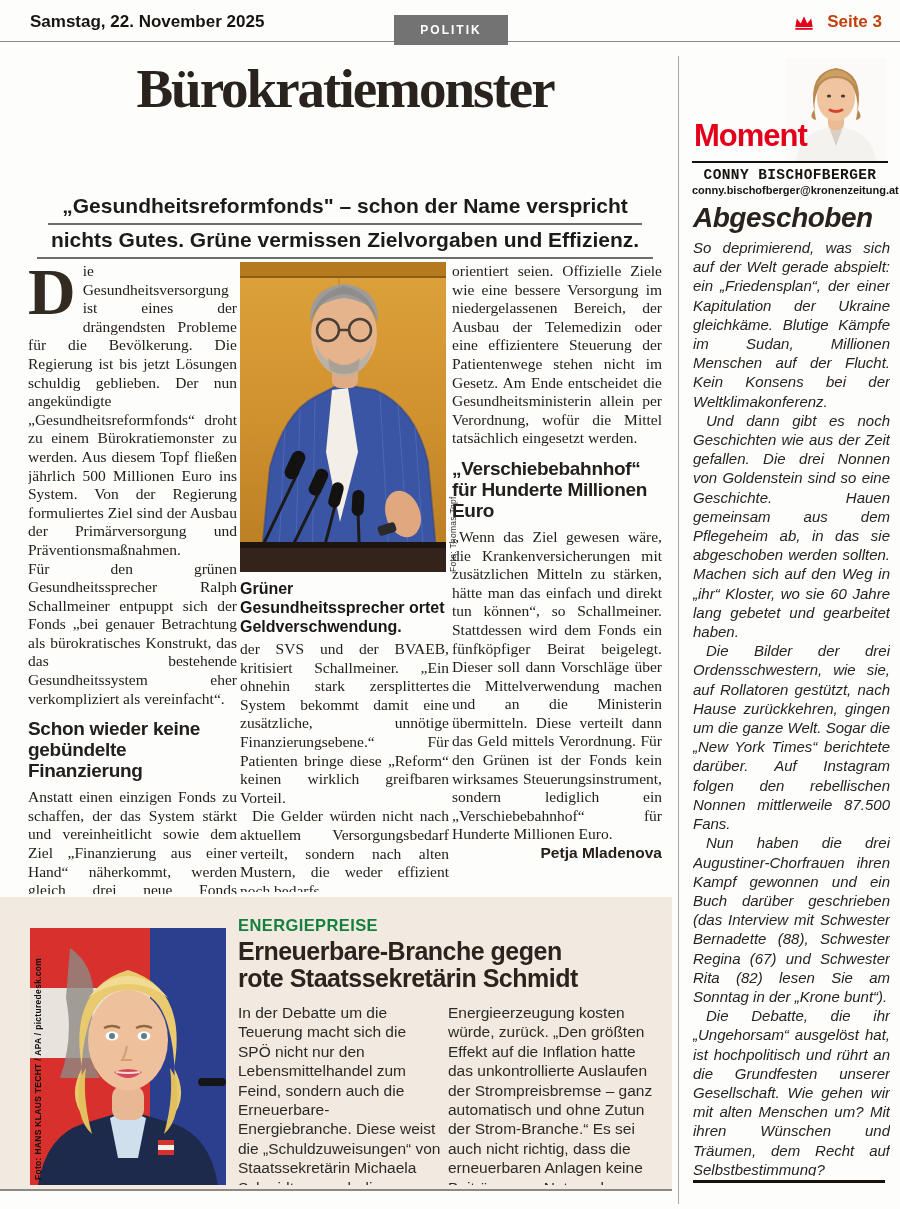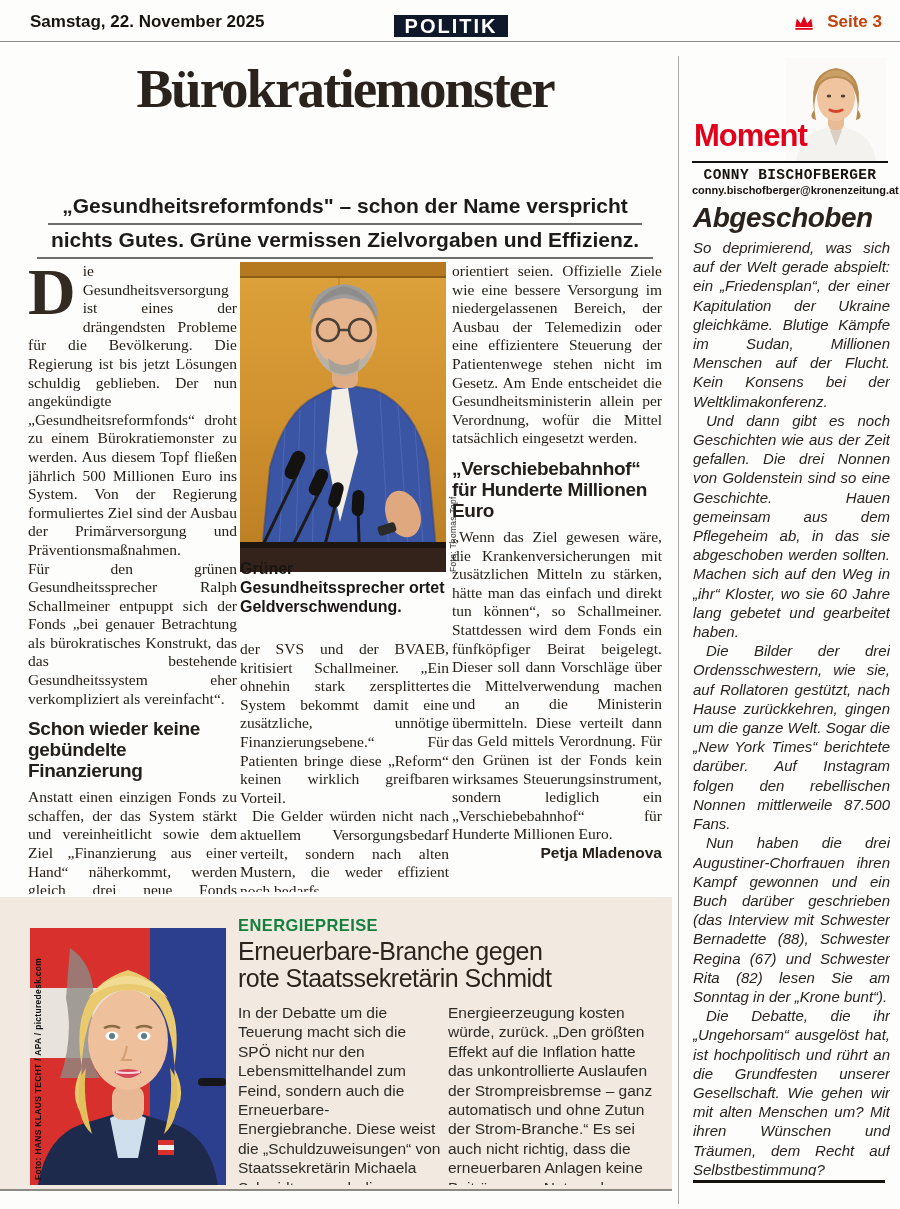--- a/index.html
+++ b/index.html
@@ -3,22 +3,22 @@
 <meta charset="utf-8">
 <style>
   html,body{margin:0;padding:0;}
   body{width:900px;height:1209px;position:relative;background:#fdfdfc;overflow:hidden;
        font-family:"Liberation Sans",sans-serif;color:#231f1c;}
   .abs{position:absolute;}
 
   
   .date{left:30px;top:12px;font-size:17px;font-weight:bold;color:#17130f;}
   .hairline{left:0;top:41px;width:900px;height:1px;background:#8a8a88;}
-  .politik-box{left:394px;top:15px;width:114px;height:22px;background:#0f172a;color:#fff;
-     display:flex;align-items:center;justify-content:center;font-weight:bold;font-size:20px;
+  .politik-box{left:394px;top:15px;width:114px;height:30px;background:#737373;color:#fff;
+     display:flex;align-items:center;justify-content:center;font-weight:bold;font-size:12px;
      letter-spacing:2px;}
   .pageno{right:18px;top:12px;display:flex;align-items:center;gap:13px;font-size:17px;
      font-weight:bold;color:#c2410c;}
 
   
   .headline{left:28px;top:58px;width:634px;text-align:center;color:#2a221c;
      font-weight:bold;font-size:55px;line-height:62px;letter-spacing:-2px;font-family:Liberation Serif, serif;}
   .deck{left:28px;top:194px;width:634px;text-align:center;font-size:21px;font-weight:bold;color:#1d1b18;}
   .deck .dline{display:inline-block;border-bottom:2px solid #6e6e6c;padding:0 14px 5px 14px;margin-bottom:3px;}
 
@@ -28,21 +28,21 @@
   .serifcol p{margin:0 0 0 0;}
   .col1{left:28px;top:262px;width:209px;height:632px;overflow:hidden;}
   .dropcap{float:left;font-family:"Liberation Serif",serif;font-weight:bold;font-size:66px;
      line-height:56px;color:#332a22;margin:2px 7px 0 0;}
   .colsub{font-family:"Liberation Sans",sans-serif;font-weight:bold;font-size:19px;line-height:21px;
      letter-spacing:-0.3px;color:#23201c;text-align:left;margin:10px 0 7px 0 !important;}
   .mainphoto{left:240px;top:262px;width:206px;height:310px;}
   .vcredit{writing-mode:vertical-rl;transform:rotate(180deg);font-size:8.5px;color:#333;
      letter-spacing:0.3px;}
   .credit-main{left:448px;top:262px;height:310px;}
-  .caption{left:240px;top:559px;width:208px;font-weight:bold;font-size:16px;line-height:19px;color:#191613;}
+  .caption{left:240px;top:579px;width:208px;font-weight:bold;font-size:16px;line-height:19px;color:#191613;}
   .col2{left:240px;top:640px;width:209px;height:252px;overflow:hidden;}
   .col2 p.ind, .col3 p.ind{text-indent:12px;}
   .col3{left:452px;top:262px;width:210px;height:632px;overflow:hidden;}
   .byline{text-align:right;font-family:"Liberation Sans",sans-serif;font-weight:bold;font-size:15.5px;}
 
   
   .vdivider{left:678px;top:56px;width:1px;height:1148px;background:#a9a7a3;}
   .portrait{left:786px;top:58px;width:100px;height:103px;}
   .moment{left:694px;top:118px;font-size:31px;font-weight:bold;letter-spacing:-1px;color:#e2001a;}
   .sb-rule{left:692px;top:161px;width:196px;height:2px;background:#111;}
@@ -55,21 +55,21 @@
      font-style:italic;font-size:15px;line-height:19.2px;text-align:justify;color:#28231e;}
   .sb-body p{margin:0;}
   .sb-body p.ind{text-indent:13px;}
   .sb-endrule{left:693px;top:1180px;width:192px;height:3px;background:#15110d;}
 
   
   .beige{left:0;top:897px;width:672px;height:292px;background:#f2eae1;border-bottom:2px solid #8d8a84;}
   .bphoto{left:30px;top:928px;width:196px;height:257px;}
   .credit-b{left:33px;top:935px;height:245px;font-weight:bold;color:#101010;z-index:3;}
   .kicker{left:238px;top:916px;font-size:16.5px;font-weight:bold;letter-spacing:0.4px;color:#15803d;}
-  .e-head{left:238px;top:938px;width:424px;font-size:25px;line-height:27px;font-weight:normal;
+  .e-head{left:238px;top:938px;width:424px;font-size:25px;line-height:27px;font-weight:bold;
      letter-spacing:-0.5px;color:#2b231d;}
   .e-col{font-size:15.5px;line-height:19.4px;color:#2c2a26;}
   .e-col1{left:238px;top:1003px;width:204px;height:182px;overflow:hidden;}
   .e-col2{left:448px;top:1003px;width:214px;height:182px;overflow:hidden;}
 </style>
 </head>
 <body>
 
 <div class="abs hairline"></div>
 <div class="abs date">Samstag, 22. November 2025</div>

